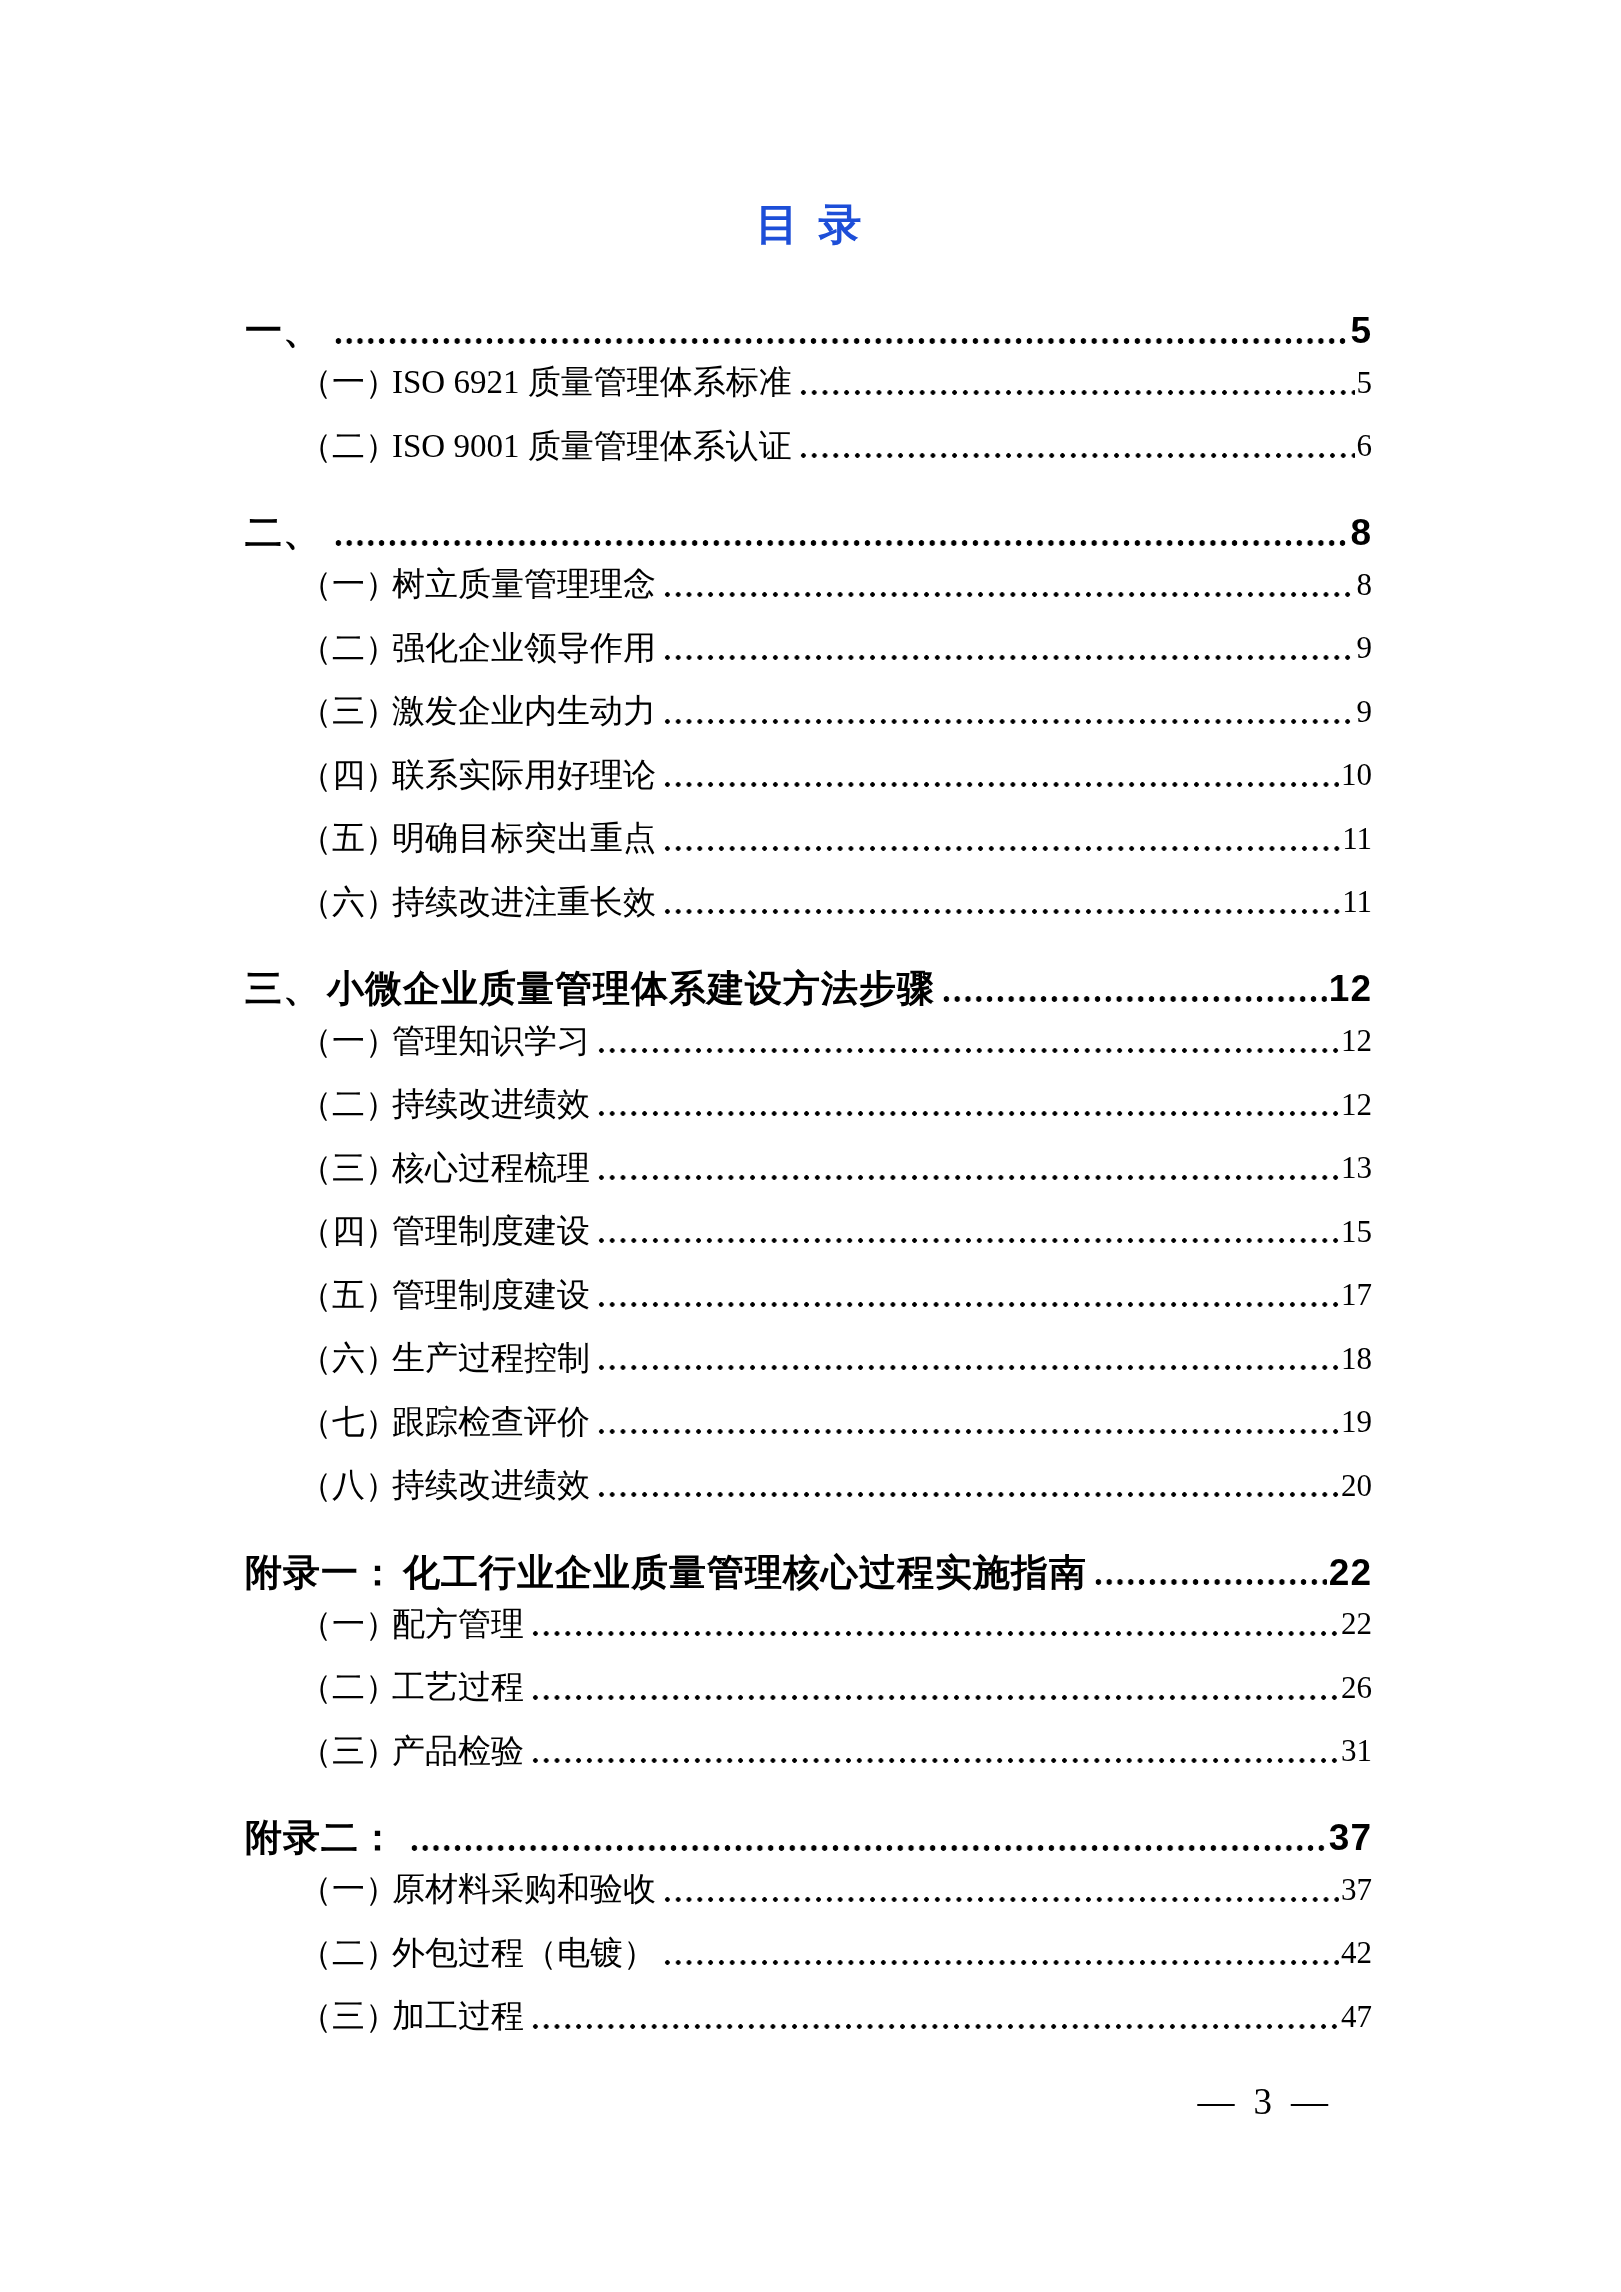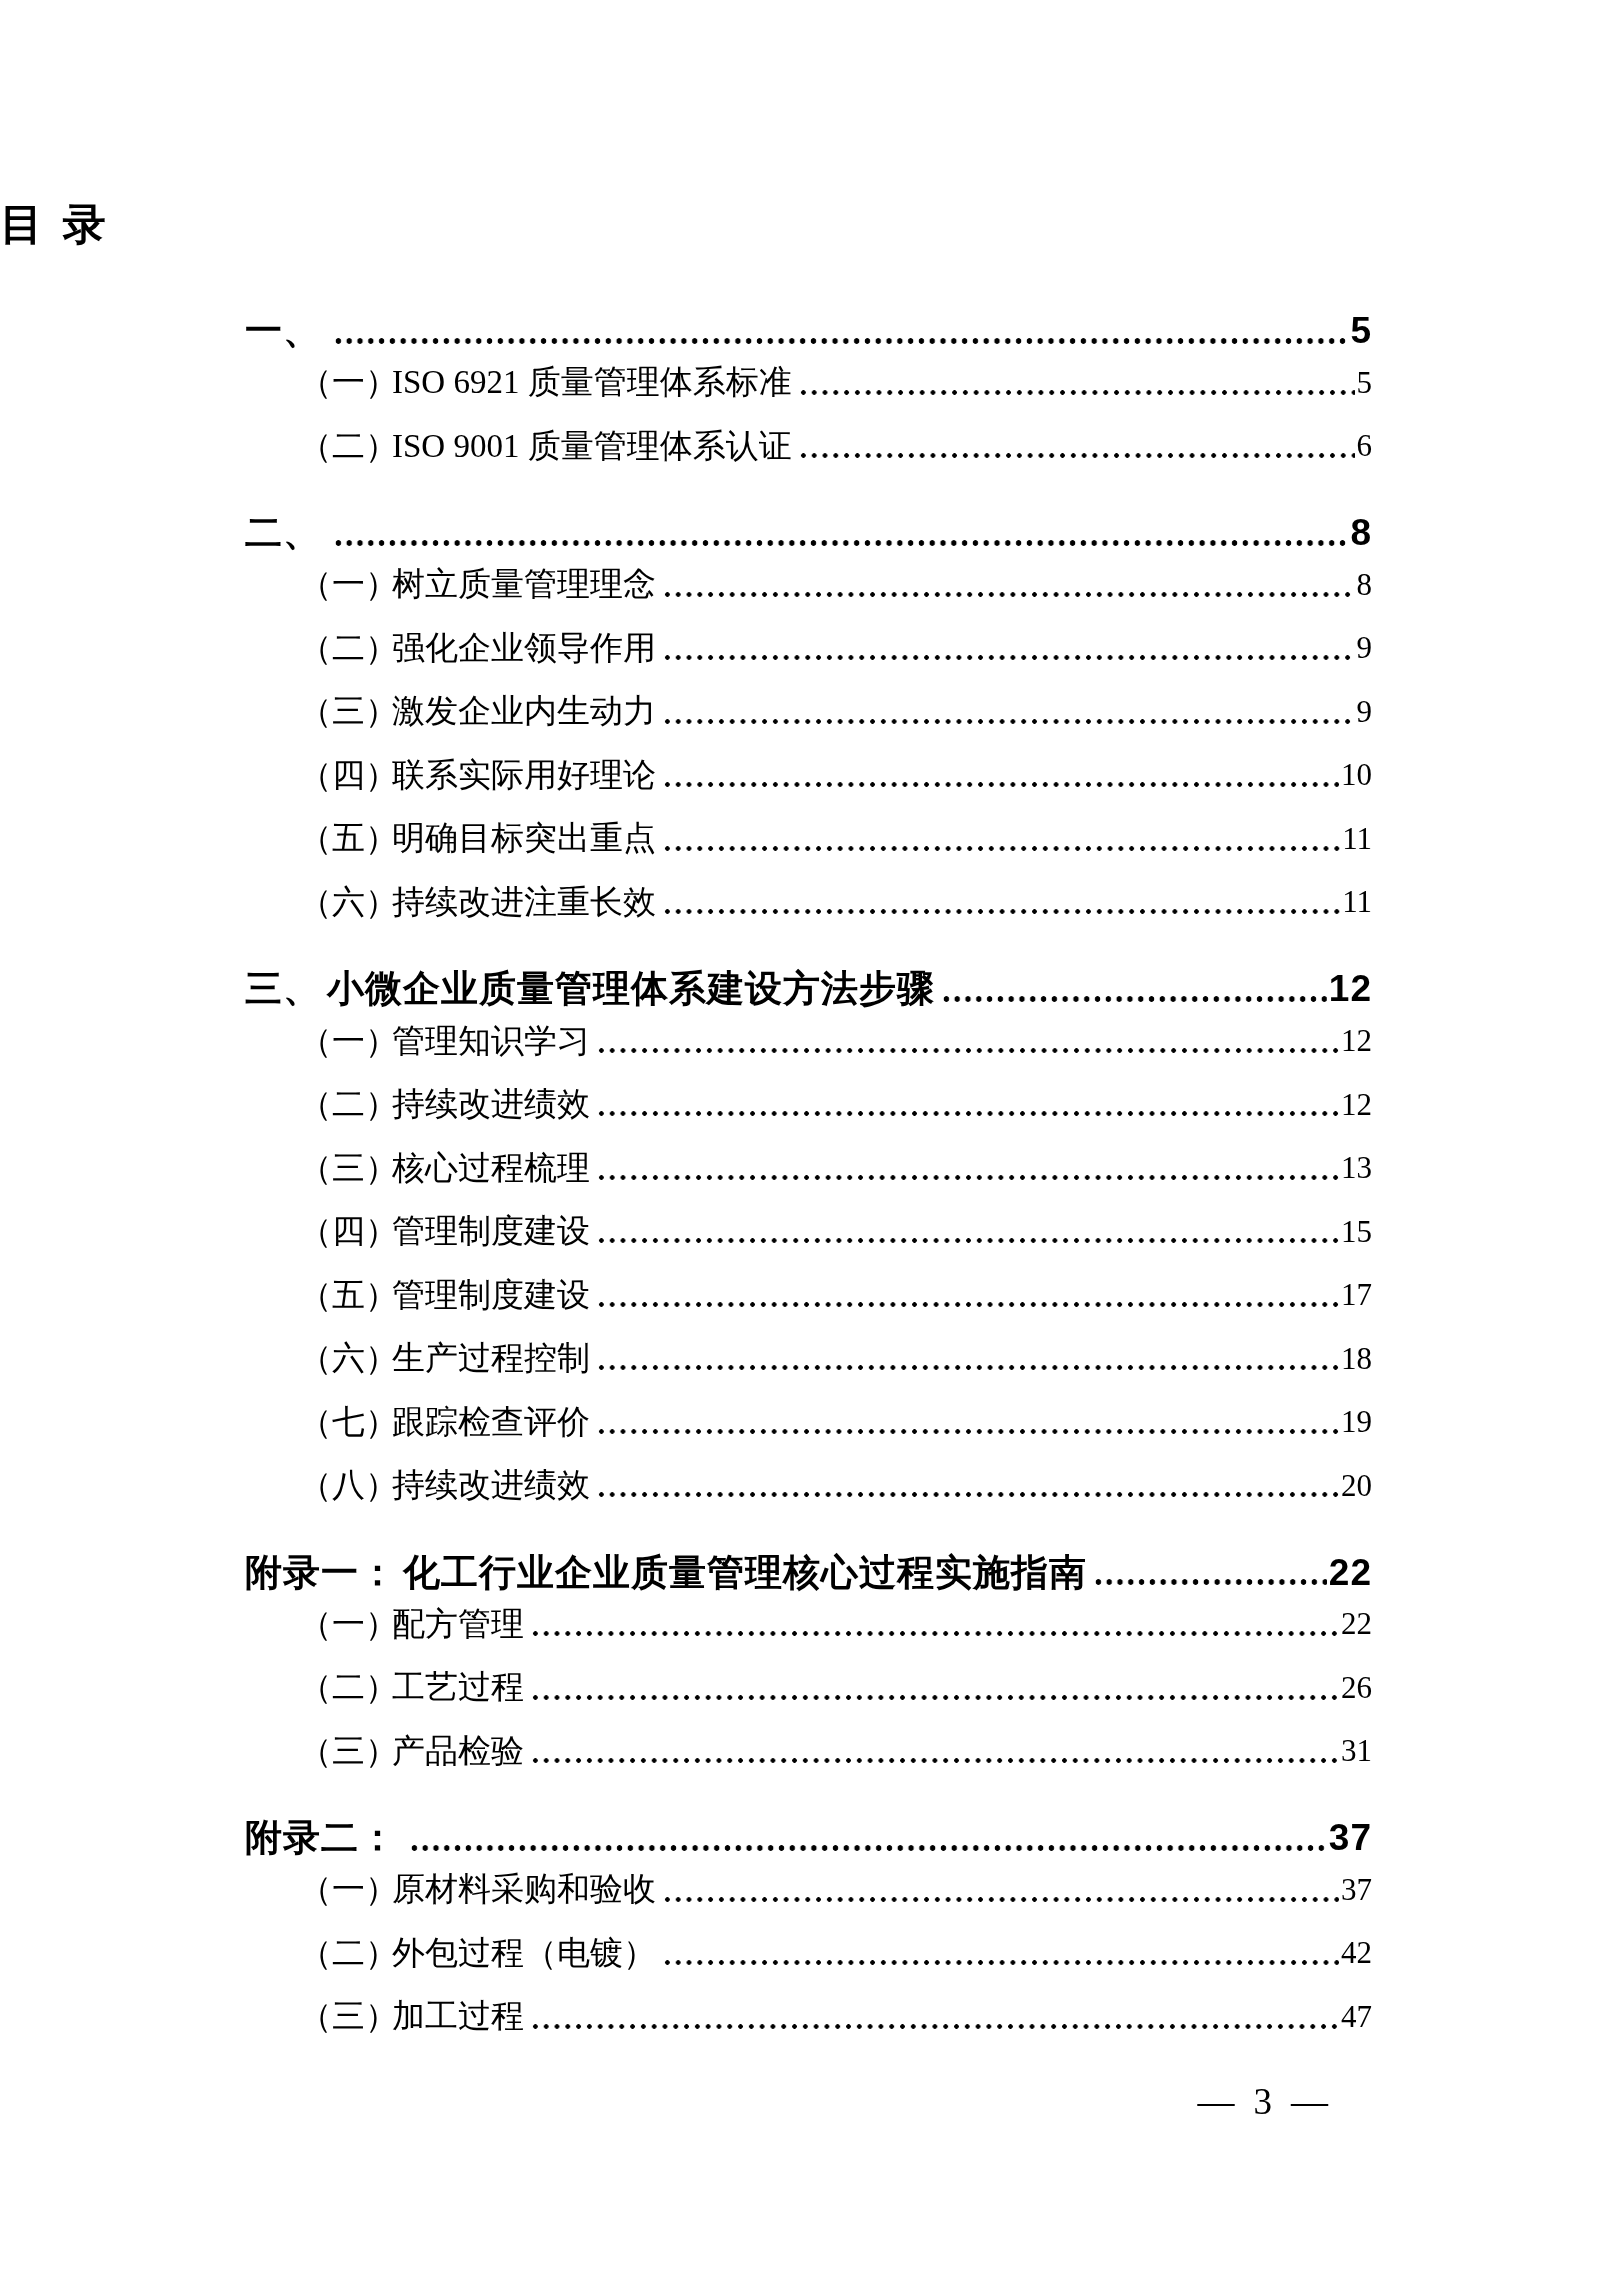--- a/index.html
+++ b/index.html
@@ -10,26 +10,26 @@
     background: #ffffff;
     overflow: hidden;
     color: #000;
   }
   .title {
     position: absolute;
     top: 196px;
     left: 0;
     width: 100%;
     margin: 0;
-    text-align: left;
+    text-align: center;
     font-family: "Liberation Sans", sans-serif;
     font-weight: bold;
     font-size: 43px;
     letter-spacing: 3.9px;
-    color: #000000;
+    color: #1d4ed8;
   }
   .toc {
     position: absolute;
     top: 288px;
     left: 245px;
     width: 1127px;
     display: flex;
     flex-direction: column;
   }
   .row {

